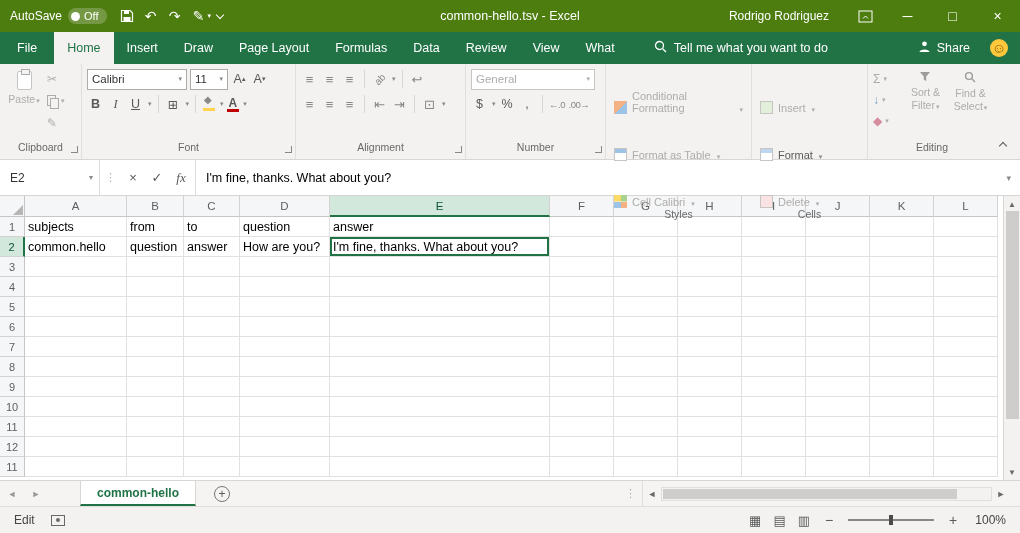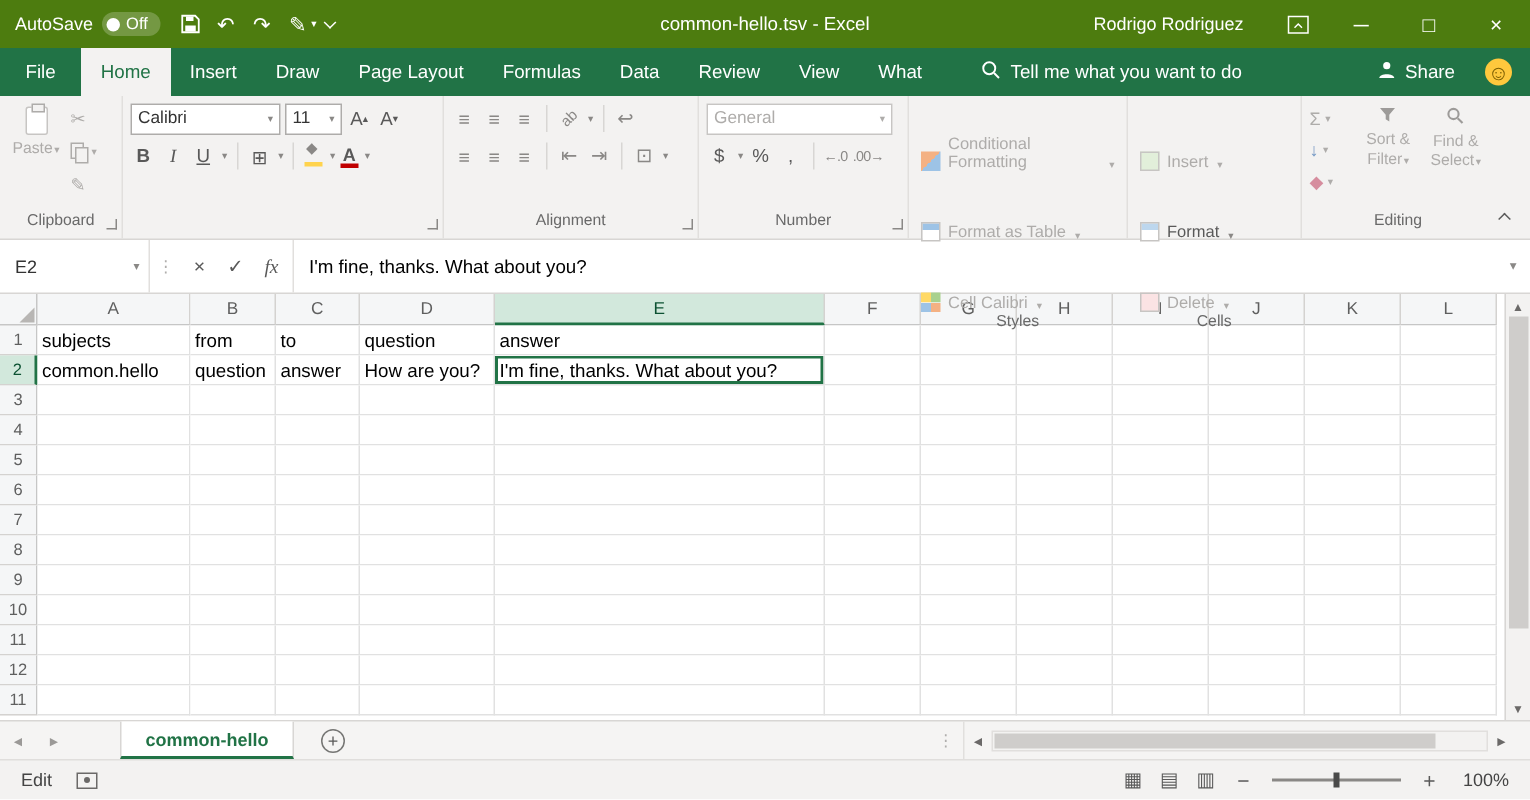--- a/index.html
+++ b/index.html
@@ -256,20 +256,21 @@
           <span class="vsep"></span>
           <span class="sbtn">⊞</span>
             <span class="dd">▾</span>
           <span class="vsep"></span>
           <span class="icon-fill"></span>
             <span class="dd">▾</span>
           <span class="icon-fontcolor">A</span>
             <span class="dd">▾</span>
         </div>
       </div>
+      <div class="glabel">Font</div>
       <span class="launcher"></span>
     </div>
 
     <div class="group" style="width:170px">
       <div class="gc col">
         <div class="row">
           <span class="sbtn al">≡</span>
           <span class="sbtn al">≡</span>
           <span class="sbtn al">≡</span>
           <span class="vsep"></span>

